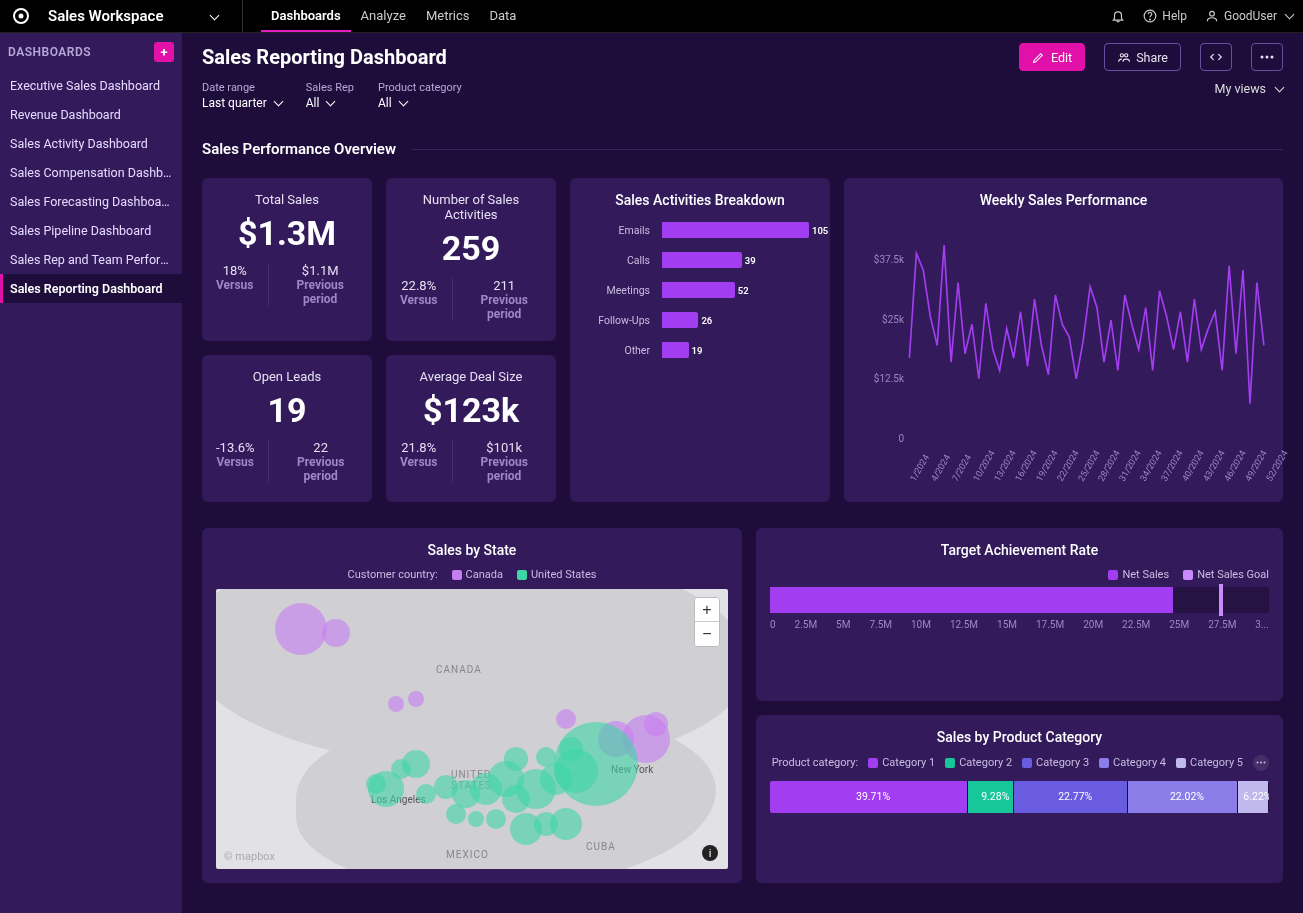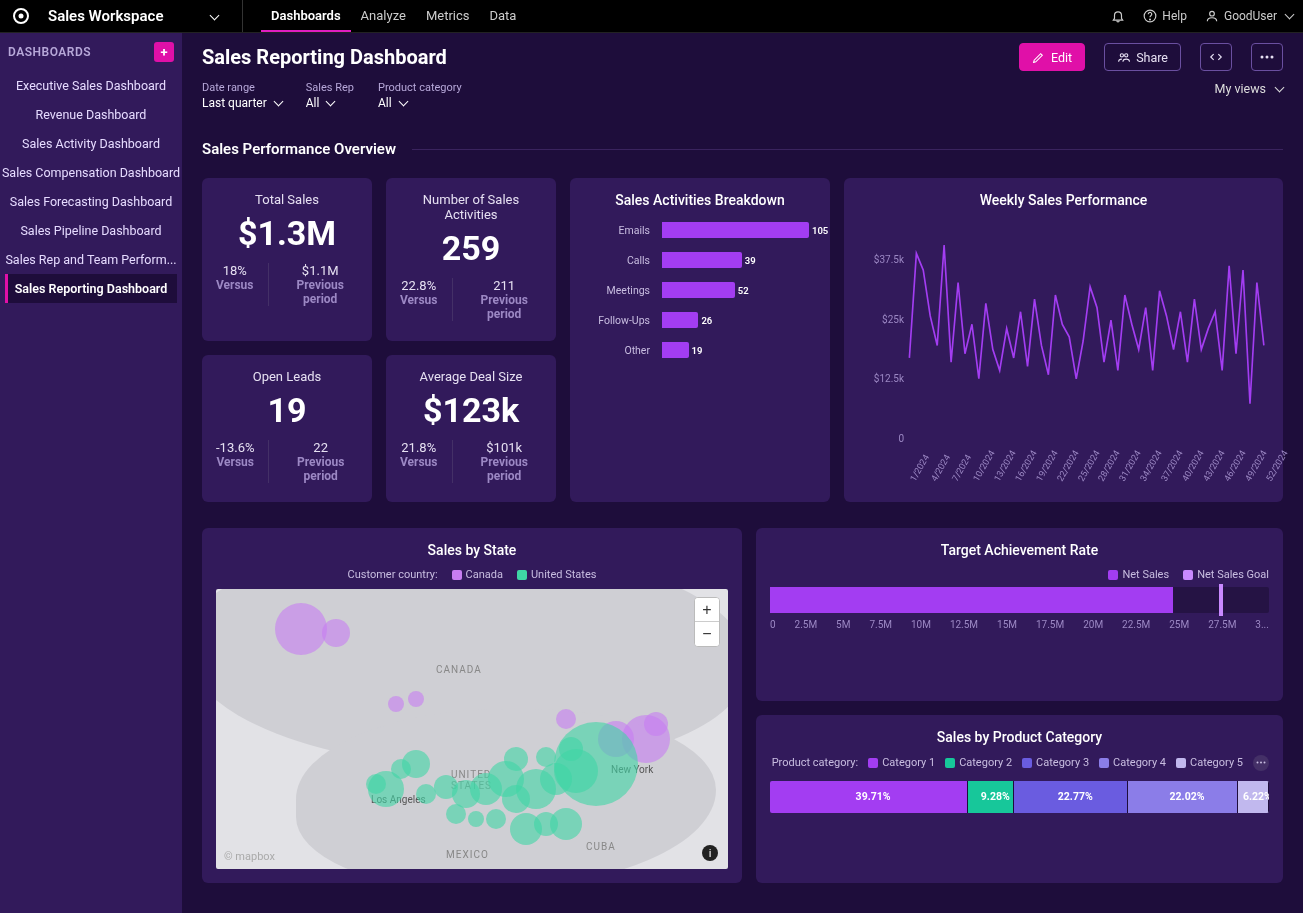--- a/index.html
+++ b/index.html
@@ -70,21 +70,21 @@
     height:38px;
   }
   .sidebar-header .title {
     color:#b7a8d9;letter-spacing:0.5px;font-size:12px;font-weight:600;
   }
   .add-btn {
     width:20px;height:20px;background:#e010a8;border-radius:3px;
     display:flex;align-items:center;justify-content:center;
     color:#fff;font-weight:700;cursor:pointer;
   }
-  .side-items {display:flex;flex-direction:column;align-items:center;}
+  .side-items {display:flex;flex-direction:column;}
   .side-item {
     padding:7px 10px;font-size:12.5px;color:#e6dbff;cursor:pointer;
     white-space:nowrap;overflow:hidden;text-overflow:ellipsis;
   }
   .side-item.active {
     background:#1e0d3b;color:#fff;font-weight:600;
     border-left:3px solid #e010a8;padding-left:7px;
   }
 
   .content {
@@ -190,21 +190,21 @@
   .land {position:absolute;background:#cfcfd4;border-radius:40% 50% 45% 55%;}
   .label-map {position:absolute;color:#888;font-size:10px;letter-spacing:1px;}
 
   .target-widget .axis {display:flex;justify-content:space-between;font-size:10px;color:#9c88c4;margin-top:6px;}
   .target-bar-track {height:26px;background:#251344;border-radius:2px;position:relative;margin-top:6px;overflow:visible;}
   .target-bar {position:absolute;left:0;top:0;height:100%;background:#a33df2;}
   .target-goal {position:absolute;top:-3px;bottom:-3px;width:4px;background:#c989ff;}
   .target-legend {display:flex;justify-content:flex-end;gap:14px;font-size:11px;color:#c8bde0;margin-bottom:6px;}
 
   .cat-widget .cat-bar {height:32px;display:flex;border-radius:2px;overflow:hidden;margin-top:10px;}
-  .cat-seg {display:flex;align-items:center;justify-content:center;font-size:10.5px;color:#fff;font-weight:700;border-right:1px solid #1e0d3b;padding-left:9px;}
+  .cat-seg {display:flex;align-items:center;justify-content:center;font-size:10.5px;color:#fff;font-weight:400;border-right:1px solid #1e0d3b;padding-left:9px;}
   .cat-legend {display:flex;justify-content:flex-end;align-items:center;gap:10px;font-size:11px;color:#c8bde0;flex-wrap:wrap;margin:4px 0;}
 
   .chev::after {content:"";display:inline-block;width:6px;height:6px;border-right:1px solid currentColor;border-bottom:1px solid currentColor;transform:rotate(45deg);margin-left:4px;position:relative;top:-2px;}
 
   .dot {position:absolute;border-radius:50%;opacity:0.6;}
 </style>
 </head>
 <body>
 
 <div class="topbar">

